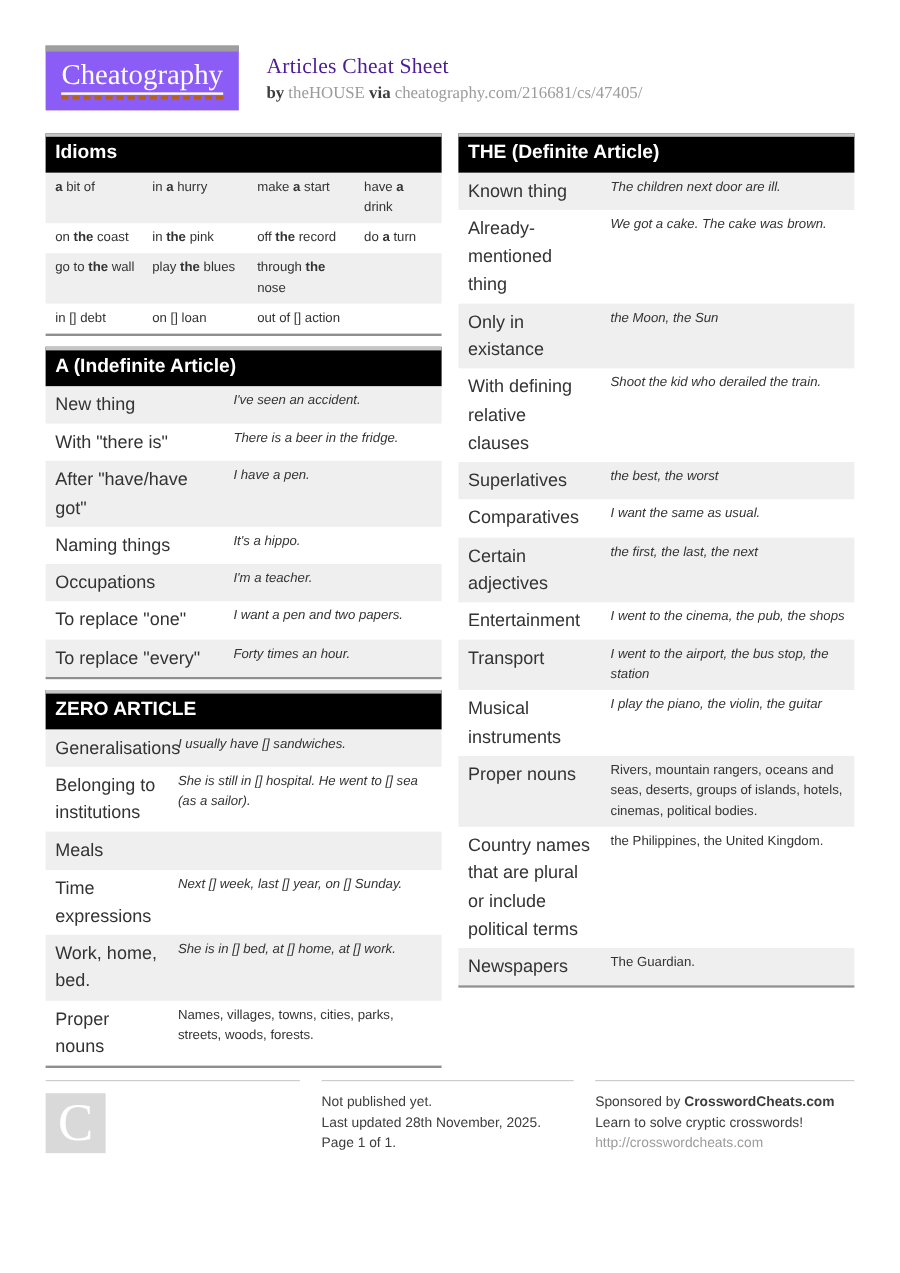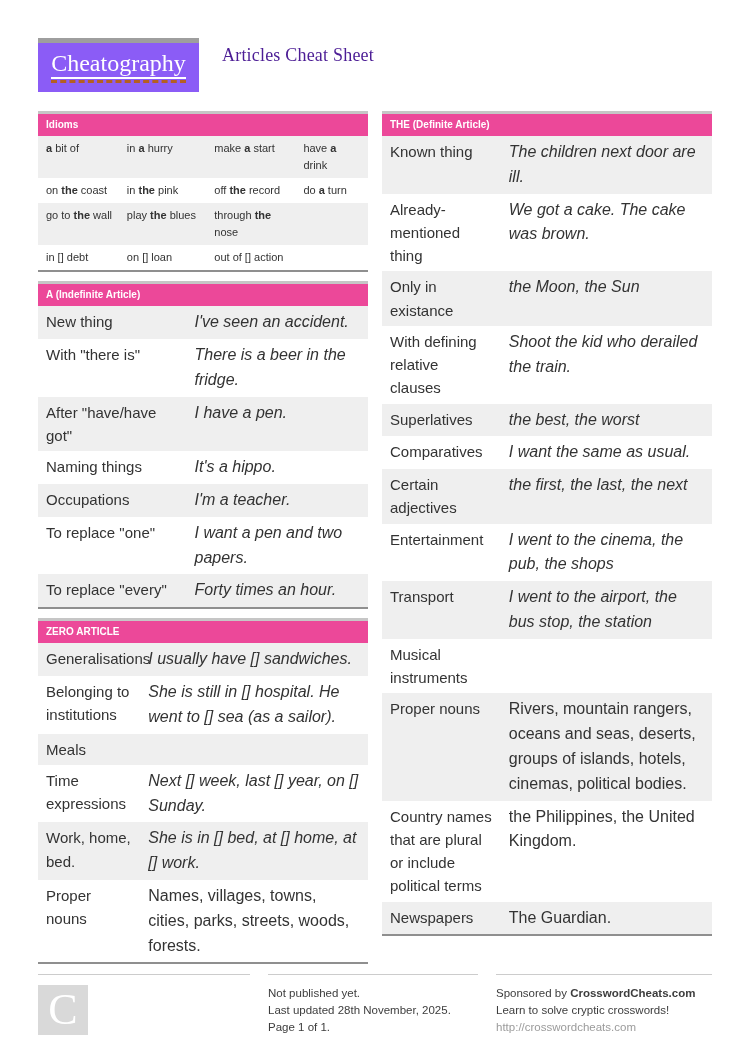--- a/index.html
+++ b/index.html
@@ -42,31 +42,31 @@
   .byline { margin-top: 5px; font-size: 14px; color: #9b9b9b; }
   .byline .dark { color: #3c3c3c; font-weight: 700; }
   .byline a { color: #9b9b9b; text-decoration: none; cursor: pointer; }
 
   
   main.columns { display: flex; gap: 14px; margin-top: 19px; align-items: flex-start; }
   .col { width: 330px; }
   .card { border-bottom: 2px solid #8f8f8f; margin-bottom: 9px; }
   .card:last-child { margin-bottom: 0; }
   .card-title {
-    background: #ec4899;
+    background: #000000;
     border-top: 3px solid #c6c6c6;
     color: #ffffff;
-    font-size: 10px; font-weight: 700;
+    font-size: 16px; font-weight: 700;
     padding: 4px 8px 5px 8px;
     line-height: 1.3;
   }
   .trow { display: flex; }
   .trow:nth-child(odd) { background: #efefef; }
   .tlabel { width: var(--labelw, 40%); padding: 4px 8px; font-size: 15px; line-height: 1.55; }
-  .texample { flex: 1; padding: 4px 8px; font-size: 16px; line-height: 1.55; }
+  .texample { flex: 1; padding: 4px 8px; font-size: 11px; line-height: 1.55; }
   .texample.it { font-style: italic; }
 
   .irow { display: flex; }
   .irow:nth-child(odd) { background: #efefef; }
   .icell { padding: 4px 6px 4px 8px; font-size: 11px; line-height: 1.55; }
   .icell:nth-child(1) { width: 24.5%; }
   .icell:nth-child(2) { width: 26.5%; }
   .icell:nth-child(3) { width: 27%; }
   .icell:nth-child(4) { width: 22%; }
 
@@ -94,20 +94,26 @@
 <body>
 
 <div class="page">
 
   <header>
     <div class="logo">
       <span class="logo-text">Cheatography</span>
     </div>
     <div class="title-block">
       <h1 class="page-title">Articles Cheat Sheet</h1>
+      <p class="byline">
+        <span class="dark">by</span>
+        <a class="author">theHOUSE</a>
+        <span class="dark">via</span>
+        <a class="sheet-url">cheatography.com/216681/cs/47405/</a>
+      </p>
     </div>
   </header>
 
   <main class="columns">
     <div class="col">
       <section class="card">
         <h2 class="card-title">Idioms</h2>
         <div id="idioms-body">
             <div class="irow">
               <div class="icell"><b>a</b> bit of</div>
@@ -232,20 +238,21 @@
             <div class="trow">
               <div class="tlabel">Entertainment</div>
               <div class="texample it">I went to the cinema, the pub, the shops</div>
             </div>
             <div class="trow">
               <div class="tlabel">Transport</div>
               <div class="texample it">I went to the airport, the bus stop, the station</div>
             </div>
             <div class="trow">
               <div class="tlabel">Musical instruments</div>
+              <div class="texample it">I play the piano, the violin, the guitar</div>
             </div>
             <div class="trow">
               <div class="tlabel">Proper nouns</div>
               <div class="texample">Rivers, mountain rangers, oceans and seas, deserts, groups of islands, hotels, cinemas, political bodies.</div>
             </div>
             <div class="trow">
               <div class="tlabel">Country names that are plural or include political terms</div>
               <div class="texample">the Philippines, the United Kingdom.</div>
             </div>
             <div class="trow">

